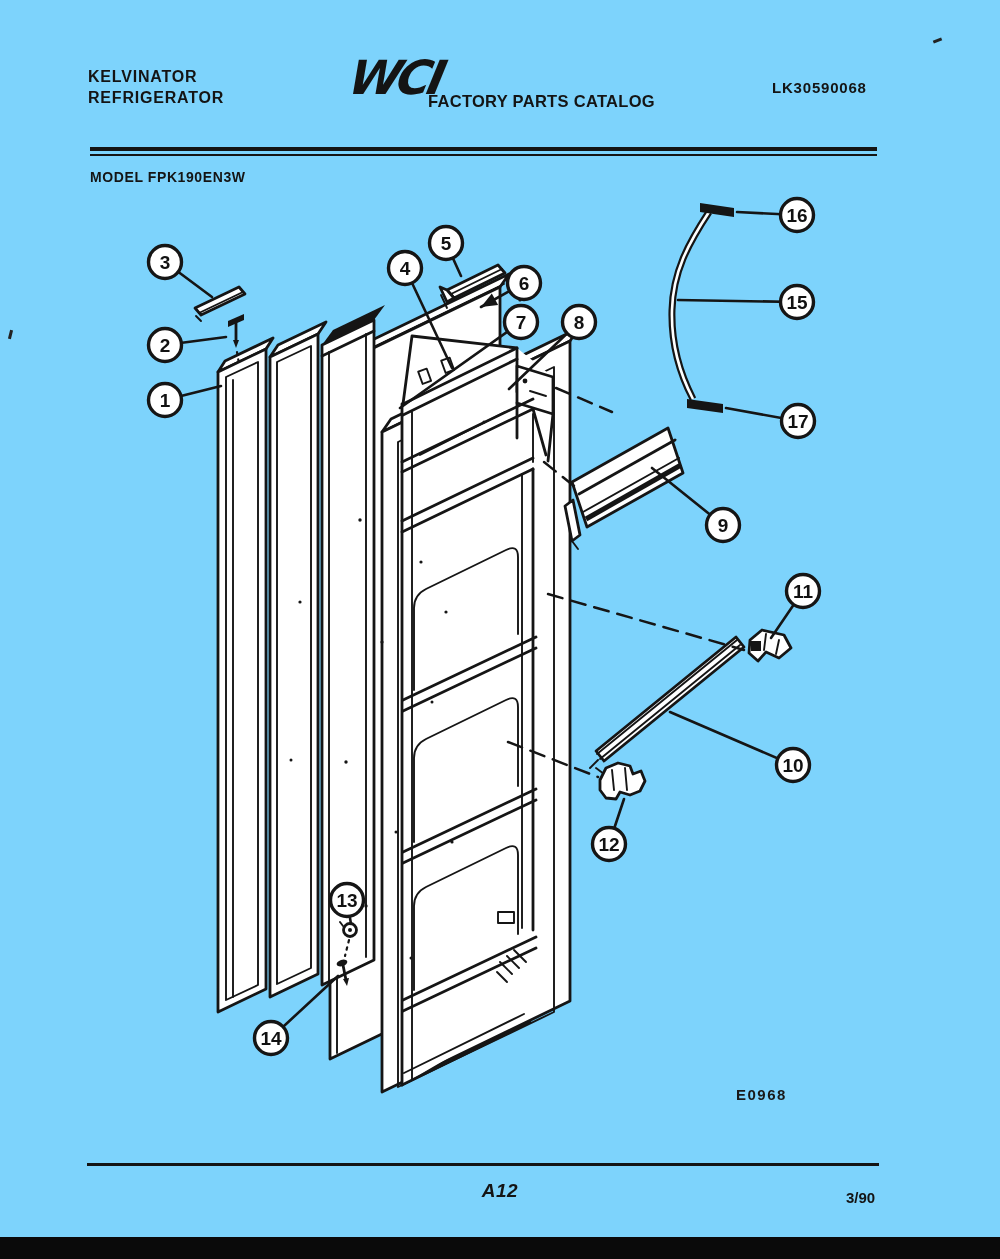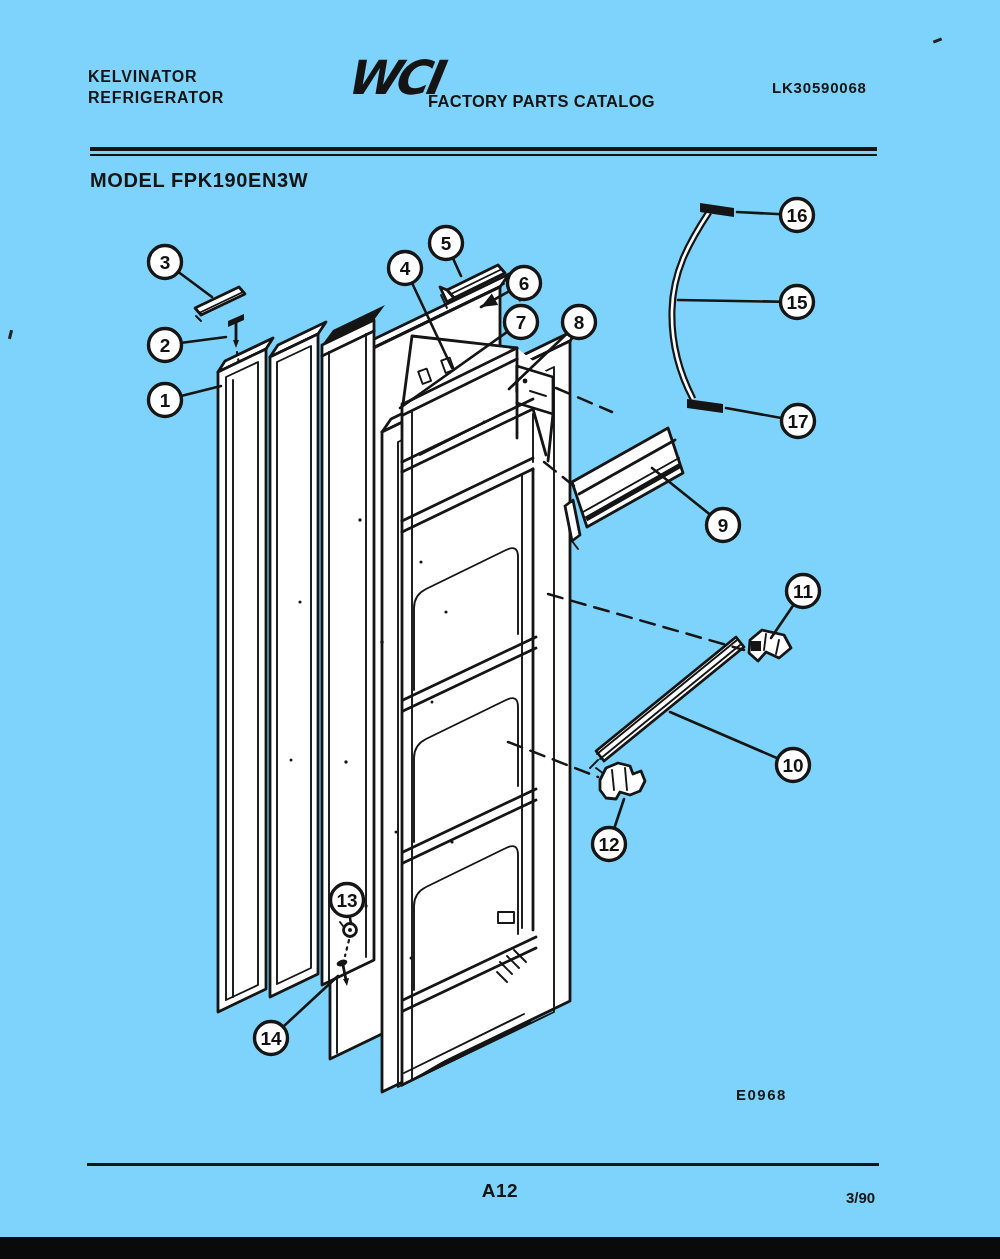--- a/index.html
+++ b/index.html
@@ -15,23 +15,23 @@
   .brand-line{font-weight:bold;font-size:16px;letter-spacing:0.8px;line-height:21px;}
   .wci-logo{
     font-family:"DejaVu Sans",sans-serif;
     font-weight:bold;font-style:italic;
     font-size:47px;line-height:1;
     letter-spacing:-4px;
     transform:skewX(-12deg);
   }
   .catalog-title{font-weight:bold;font-size:16.5px;letter-spacing:0.3px;}
   .catalog-number{font-weight:bold;font-size:15px;letter-spacing:0.8px;}
-  .model-heading{font-weight:bold;font-size:20px;letter-spacing:0.6px;}
+  .model-heading{font-weight:bold;font-size:14px;letter-spacing:0.6px;}
   .rule{background:#141414;}
-  .page-number{font-weight:bold;font-size:19px;letter-spacing:0.5px;}
+  .page-number{font-weight:bold;font-size:19px;letter-spacing:0.5px;font-style:italic;}
   .date-code{font-weight:bold;font-size:15px;}
   .bottom-bar{background:#0a0a0a;}
   .artifact{background:#222;}
 
   
   .ln{fill:none;stroke:#151515;stroke-width:2.8;stroke-linejoin:round;stroke-linecap:round;}
   .ln2{fill:none;stroke:#151515;stroke-width:1.9;stroke-linejoin:round;stroke-linecap:round;}
   .wfill{fill:#ffffff;stroke:#151515;stroke-width:2.8;stroke-linejoin:round;}
   .kfill{fill:#151515;stroke:none;}
   .dash{fill:none;stroke:#151515;stroke-width:2.5;stroke-dasharray:15 9;stroke-linecap:round;}

